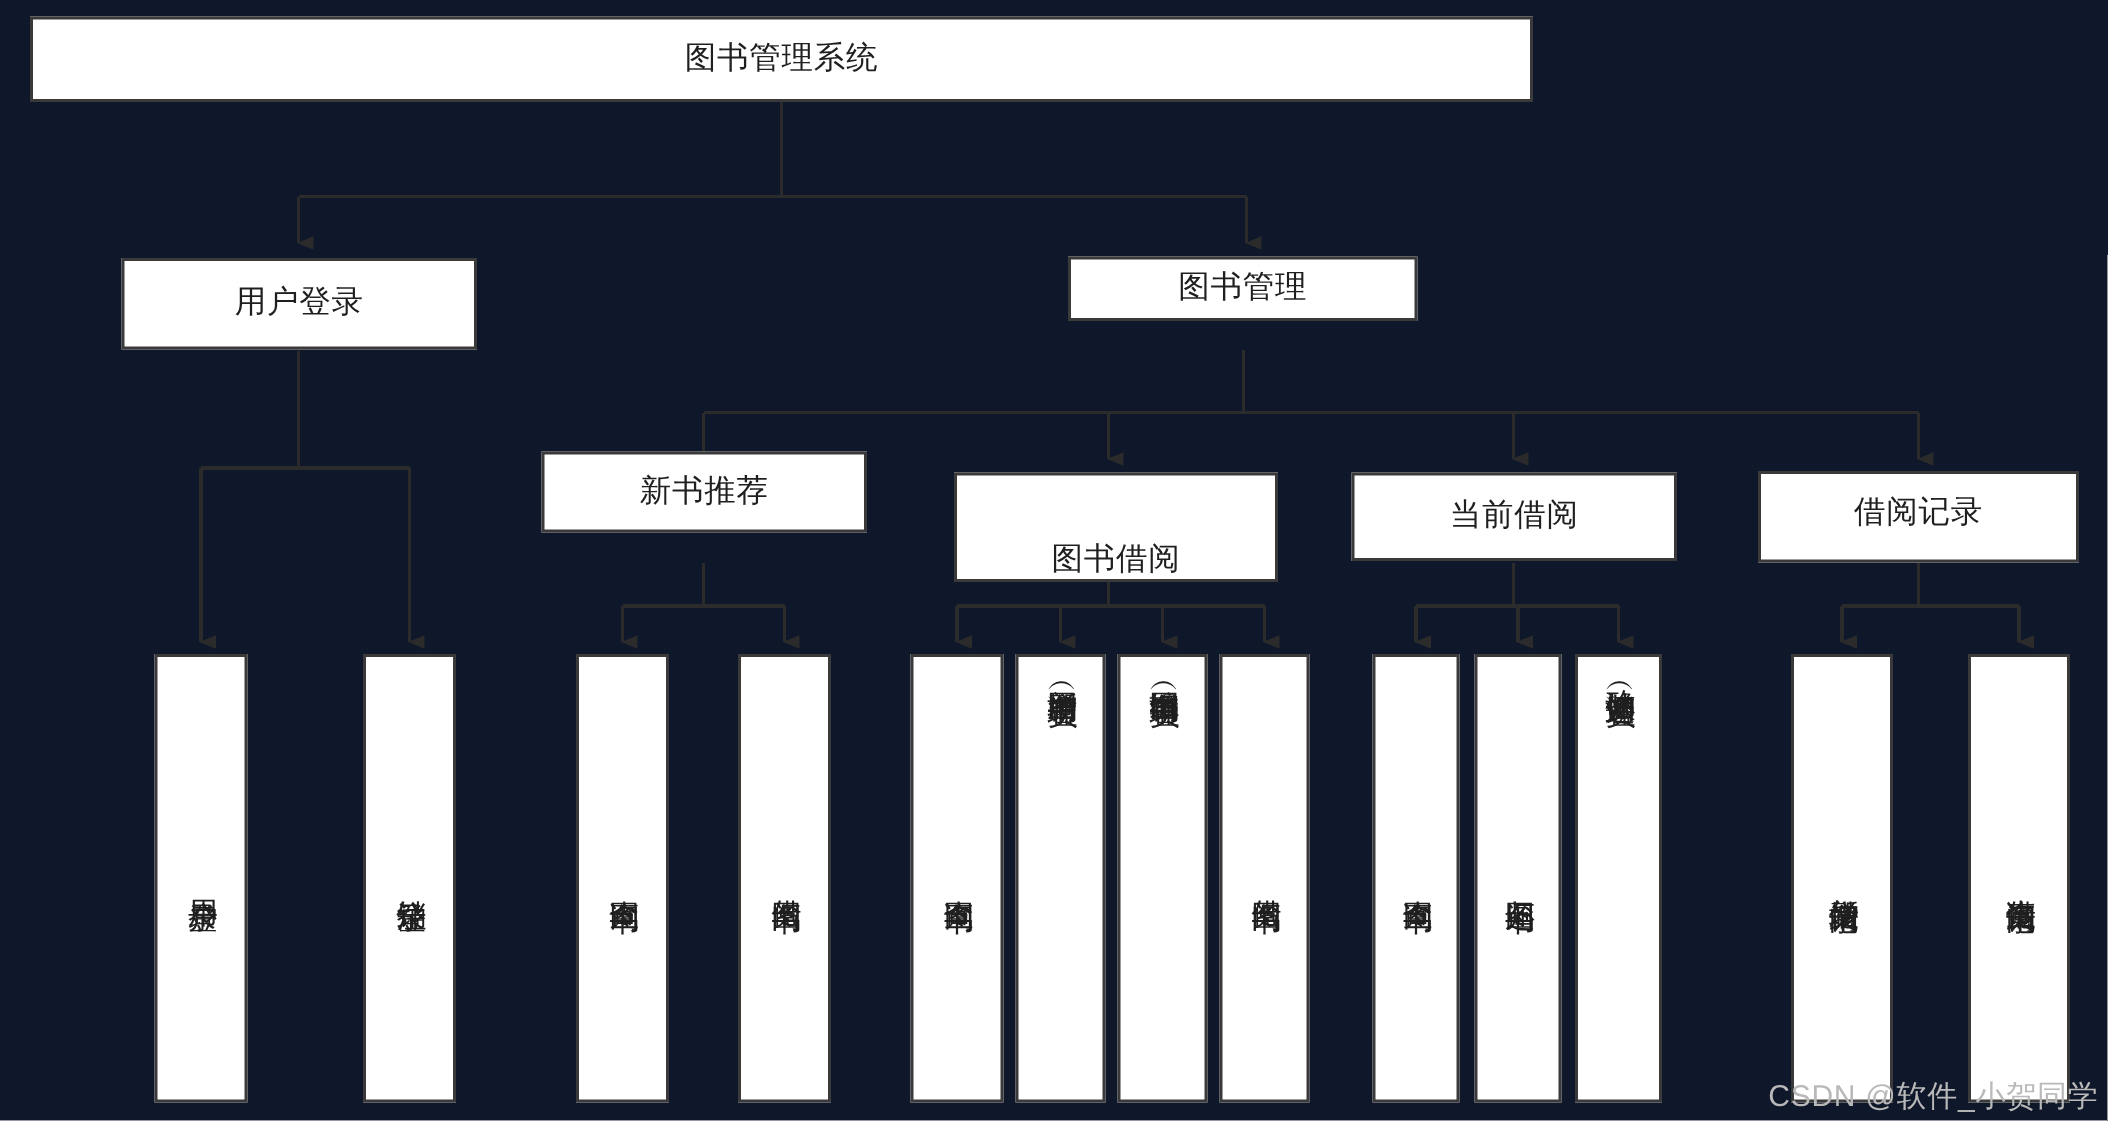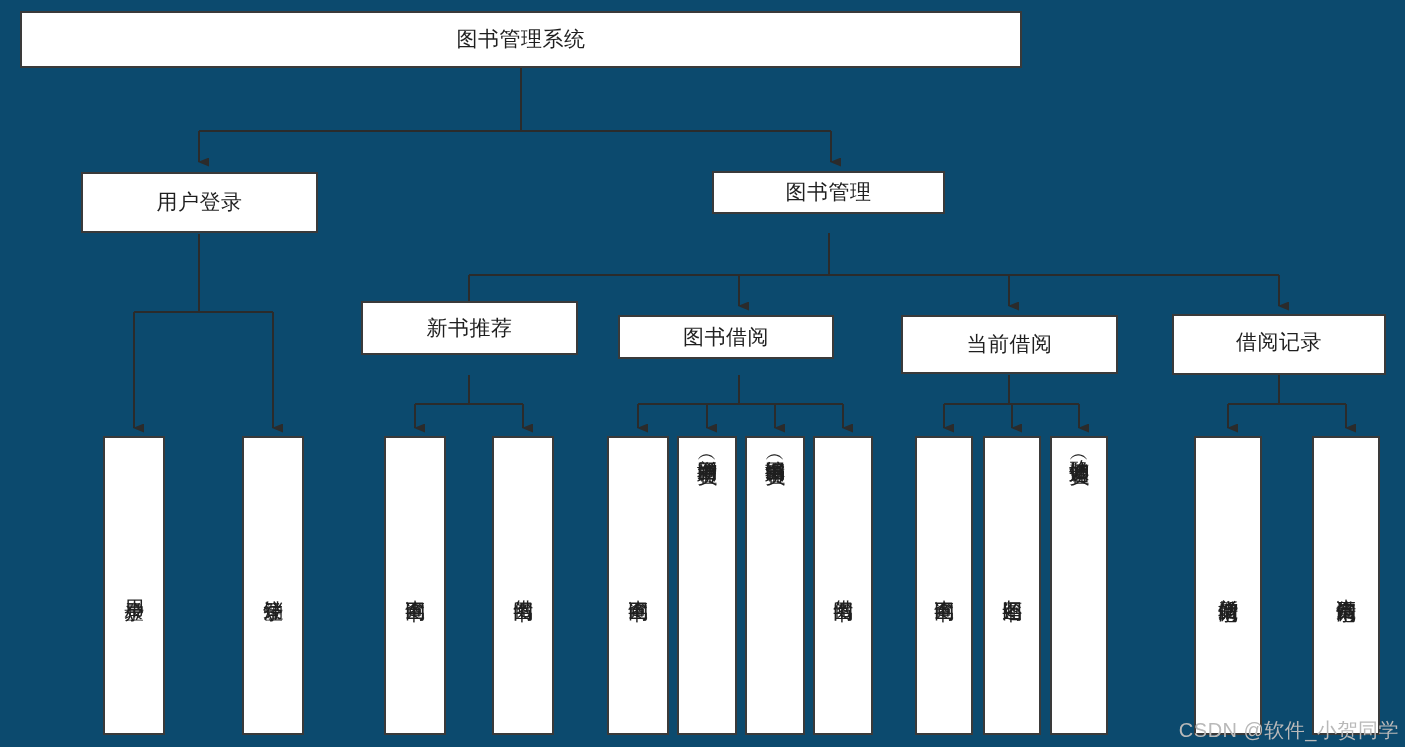--- a/index.html
+++ b/index.html
@@ -5,21 +5,21 @@
 <style>
   html,body{margin:0;padding:0;background:#ffffff;}
   body{
     font-family:"Liberation Sans","DejaVu Sans",sans-serif;
     -webkit-font-smoothing:antialiased;
   }
   #diagram-root{
     position:relative;
     width:1405px;
     height:747px;
-    background:#0c4a6e;
+    background:#0f172a;
     overflow:hidden;
   }
   #edges-layer{
     position:absolute;
     left:0; top:0;
     width:1405px;
     height:747px;
     pointer-events:none;
   }
   .node{
@@ -135,21 +135,21 @@
   </div>
 
   <div class="node horizontal" style="left:712px; top:171px; width:233px; height:43px;">
     <span class="node-label">图书管理</span>
   </div>
 
   <div class="node horizontal" style="left:361px; top:301px; width:217px; height:54px;">
     <span class="node-label">新书推荐</span>
   </div>
 
-  <div class="node horizontal" style="left:618px; top:315px; width:216px; height:44px;">
+  <div class="node horizontal" style="left:636px; top:315px; width:216px; height:73px;align-items:flex-end;">
     <span class="node-label">图书借阅</span>
   </div>
 
   <div class="node horizontal" style="left:901px; top:315px; width:217px; height:59px;">
     <span class="node-label">当前借阅</span>
   </div>
 
   <div class="node horizontal" style="left:1172px; top:314px; width:214px; height:61px;font-family:Liberation Mono, monospace;">
     <span class="node-label">借阅记录</span>
   </div>

